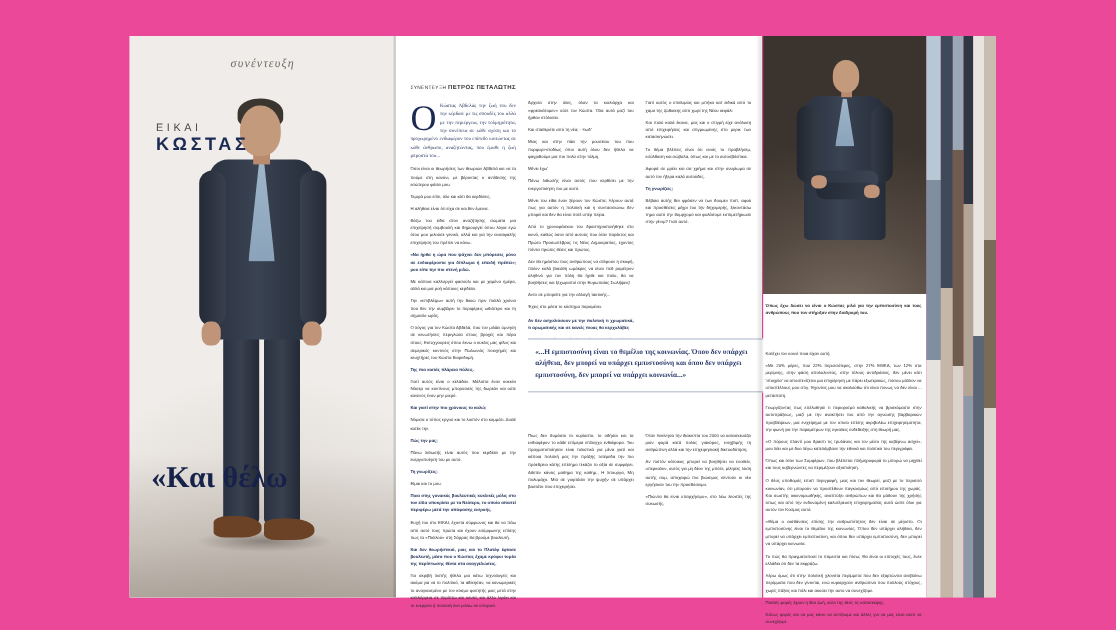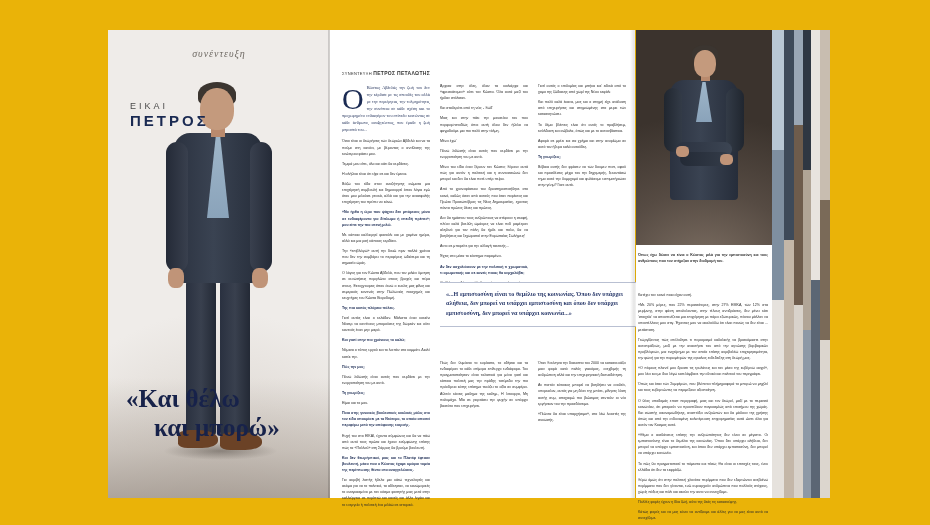--- a/index.html
+++ b/index.html
@@ -12,21 +12,21 @@
     height: 525px;
     overflow: hidden;
     font-family: "Liberation Sans", sans-serif;
   }
 
   .spread {
     position: absolute;
     left: 0; top: 0;
     width: 930px;
     height: 525px;
-    background: #eab308;
+    background: #ec4899;
   }
 
   
   .page-cover {
     position: absolute;
     left: 108px;
     top: 30px;
     width: 222px;
     height: 468px;
     background: #ede9e6;
@@ -301,26 +301,25 @@
       <div class="fig handR"></div>
       <div class="fig neck"></div>
       <div class="fig fig-hair hair"></div>
       <div class="fig fig-head head"></div>
     </div>
 
     <div class="cover-masthead">συνέντευξη</div>
 
     <div class="cover-name-block">
       <div class="cover-firstname">ΕΙΚΑΙ</div>
-      <div class="cover-lastname">ΠΕΤΡΟΣ</div>
+      <div class="cover-lastname">ΚΩΣΤΑΣ</div>
     </div>
 
     <div class="cover-quote">
       <span class="l1">«Και θέλω</span>
-      <span class="l2">και μπορώ»</span>
     </div>
   </div>
 
   <div class="gutter"></div>
 
   <div class="page-text">
 
     <div class="byline">
       <span>ΣΥΝΕΝΤΕΥΞΗ</span>
       <b>ΠΕΤΡΟΣ ΠΕΤΑΛΩΤΗΣ</b>

